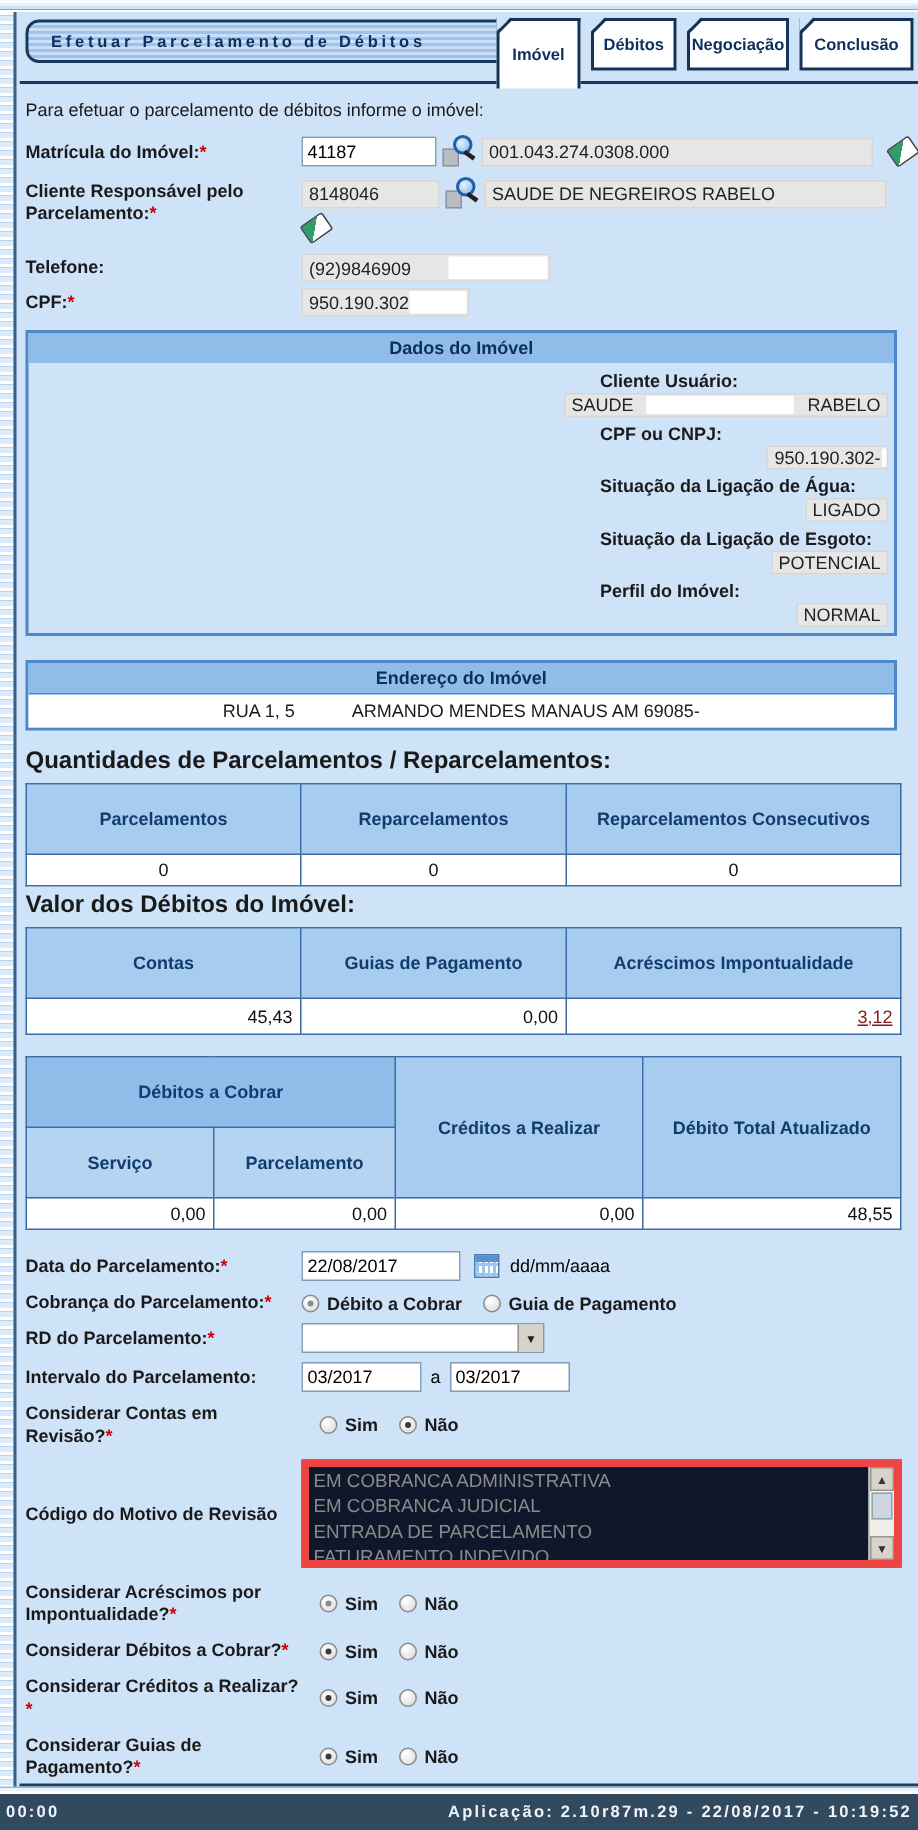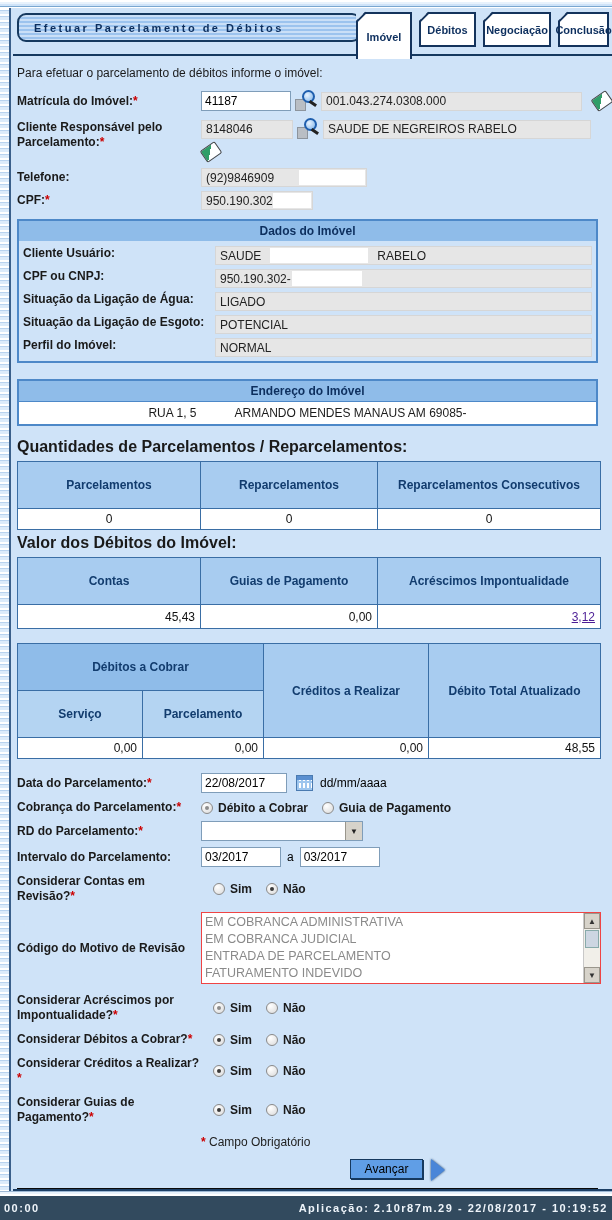--- a/index.html
+++ b/index.html
@@ -29,21 +29,21 @@
     color:#0d2f5e; font-weight:bold; font-size:11px; letter-spacing:2.5px; }
   .tabs { position:absolute; top:4px; right:3px; display:flex; gap:7px; align-items:flex-start; z-index:3; }
   .tab { position:relative; background:#ffffff; border:2px solid #14335c; height:35px;
     display:flex; align-items:center; justify-content:center;
     font-weight:bold; font-size:11px; color:#0d2f5e; padding:0 6px; cursor:pointer; }
   .tab::before { content:""; position:absolute; top:-2px; left:-2px; width:0; height:0;
     border-top:9px solid #cfe3f8; border-right:9px solid transparent; }
   .tab::after { content:""; position:absolute; top:2px; left:-3px; width:13px; height:2px;
     background:#14335c; transform:rotate(-45deg); }
   .tab.active { height:47px; border-bottom:none; }
-  .t1{width:56px}.t2{width:57px}.t3{width:68px}.t4{width:51px}
+  .t1{width:56px}.t2{width:57px}.t3{width:68px}.t4{width:76px}
 
   
   .row { display:flex; align-items:center; padding-left:4px; }
   .lbl { width:184px; flex-shrink:0; font-weight:bold; font-size:12px; color:#1a1a1a; line-height:1.25; }
   .req { color:#cc0000; font-weight:bold; }
   .inp { height:20px; border:1px solid #7f9db9; background:#ffffff; font-size:12px;
     font-family:"Liberation Sans", sans-serif; padding:0 3px; }
   .ro { position:relative; height:19px; background:#e6e6e6; border:1px solid #d6d6d6;
     display:flex; align-items:center; padding:0 4px; font-size:12px; color:#222; overflow:hidden; }
   .redact { position:absolute; top:1px; bottom:1px; background:#ffffff; }
@@ -71,39 +71,39 @@
     position:relative; margin-right:5px; flex-shrink:0; cursor:pointer; }
   .radio.checked::after { content:""; position:absolute; left:3px; top:3px; width:4px; height:4px;
     border-radius:50%; background:#3a3a3a; }
   .radio.checked.dis::after { background:#8c8c8c; }
   .radio-lbl { font-weight:bold; font-size:12px; color:#1a1a1a; margin-right:14px; }
 
   
   .panel { margin:6px 14px 0 4px; border:2px solid #4d88c8; }
   .panel-hd { background:#8fbce9; height:20px; display:flex; align-items:center; justify-content:center;
     font-weight:bold; font-size:12px; color:#0d2f5e; }
-  .panel-row { display:flex; align-items:flex-start; padding:2px 4px; }
+  .panel-row { display:flex; align-items:flex-end; padding:2px 4px;flex-direction:column; }
   .panel-row .lbl { width:192px; }
   .panel-row .ro { flex:1; }
   .addr-body { background:#ffffff; height:23px; display:flex; align-items:center; justify-content:center;
     gap:38px; font-size:12px; color:#1a1a1a; border-top:1px solid #4d88c8; }
 
   
   .sec-lbl { font-weight:bold; font-size:16px; color:#1a1a1a; padding:12px 0 5px 4px; }
   table { border-collapse:collapse; width:584px; margin-left:4px; }
   th { background:#a8ccf0; border:1px solid #3a6ea5; font-size:12px; color:#123c6e;
     font-weight:bold; height:21px; padding:16px 4px; }
   td { background:#ffffff; border:1px solid #3a6ea5; font-size:12px; color:#111; height:21px; padding:1px 5px; }
   .ctr { text-align:center; } .rgt { text-align:right; }
   th.group { background:#8fbce9; }
   th.sub { background:#b4d4f2; }
-  a.val-link { color:#4c1d95; text-decoration:underline; cursor:pointer; }
-
-  
-  .listbox { width:400px; height:72px; border:1px solid #ef4444; background:#ffffff;
+  a.val-link { color:#7f1d1d; text-decoration:underline; cursor:pointer; }
+
+  
+  .listbox { width:400px; height:72px; border:5px solid #ef4444; background:#0f172a;
     display:flex; overflow:hidden; }
   .lb-opts { flex:1; padding:1px 3px; }
   .lb-opt { font-size:12.5px; color:#8a8a8a; line-height:17px; white-space:nowrap; }
   .sbar { width:17px; background:#f1efe9; border-left:1px solid #c8c8c8; display:flex; flex-direction:column; }
   .sb-btn { height:16px; background:#d7d3ca; border:1px solid #9a968c; font-size:8px; color:#333;
     display:flex; align-items:center; justify-content:center; cursor:pointer; }
   .sb-thumb { height:18px; background:#cdd6e2; border:1px solid #8aa; margin:1px; }
   .sb-track { flex:1; }
 
   
@@ -275,21 +275,21 @@
         <td class="rgt">0,00</td>
         <td class="rgt">0,00</td>
         <td class="rgt">0,00</td>
         <td class="rgt">48,55</td>
       </tr>
     </tbody>
       </table>
 
     <div class="row" style="margin-top:14px;">
       <div class="lbl"><span>Data do Parcelamento:</span><span class="req">*</span></div>
-      <input class="inp" style="width: 86px;" value="22/08/2017">
+      <input class="inp" style="width: 106px;" value="22/08/2017">
       <span class="cal" style="margin-left:9px;"></span>
       <span style="font-size:12px; margin-left:7px;">dd/mm/aaaa</span>
     </div>
 
     <div class="row" style="margin-top:7px;">
       <div class="lbl"><span>Cobrança do Parcelamento:</span><span class="req">*</span></div>
       <span class="radio checked dis"></span>
       <span class="radio-lbl">Débito a Cobrar</span>
       <span class="radio"></span>
       <span class="radio-lbl">Guia de Pagamento</span>

